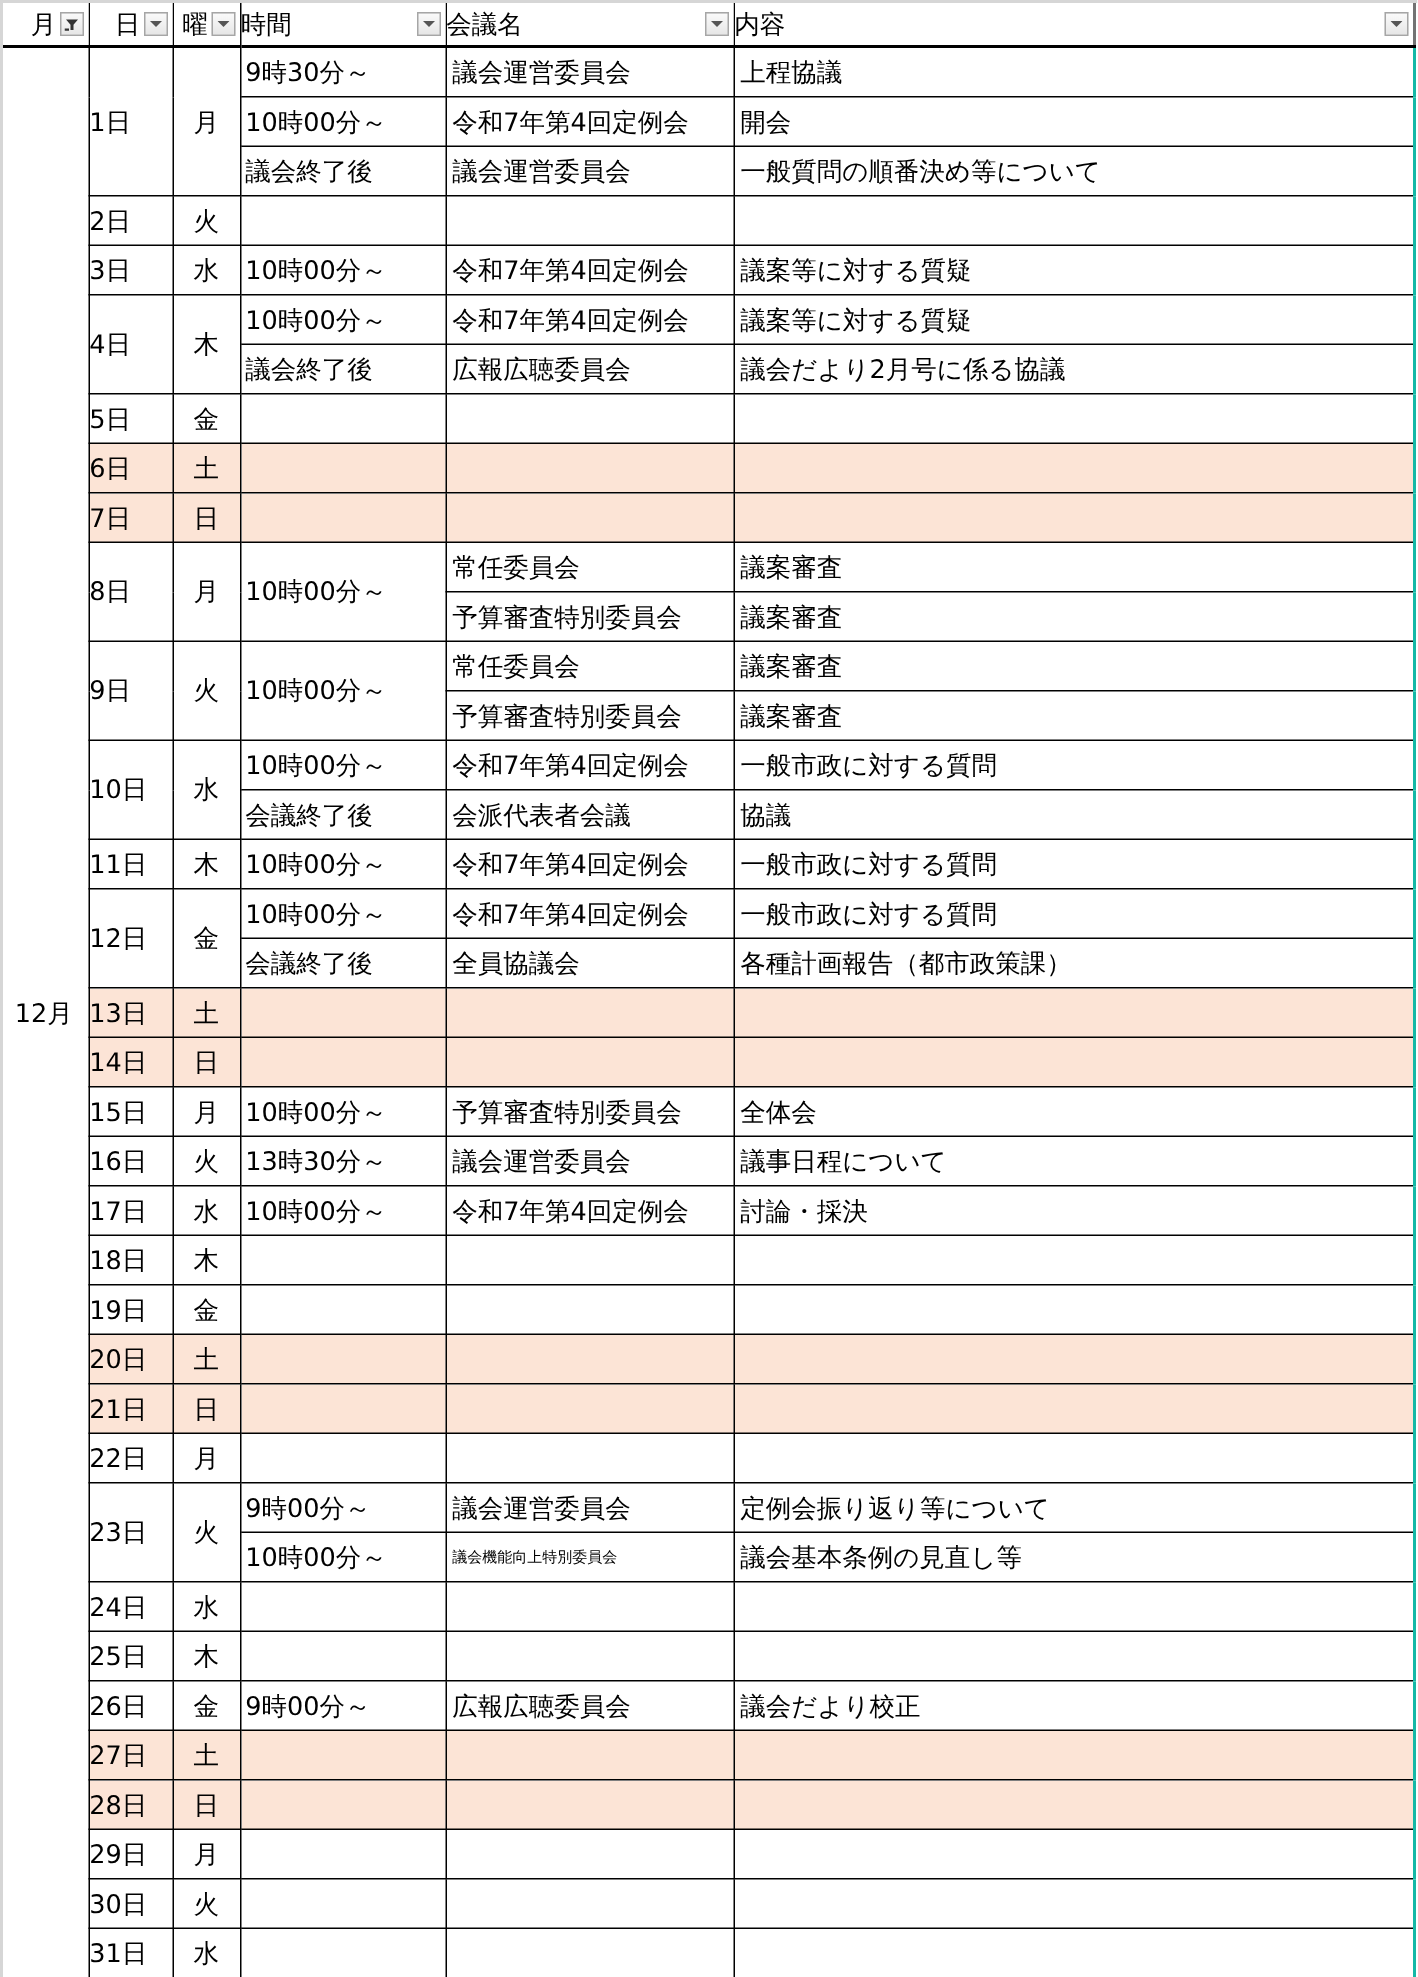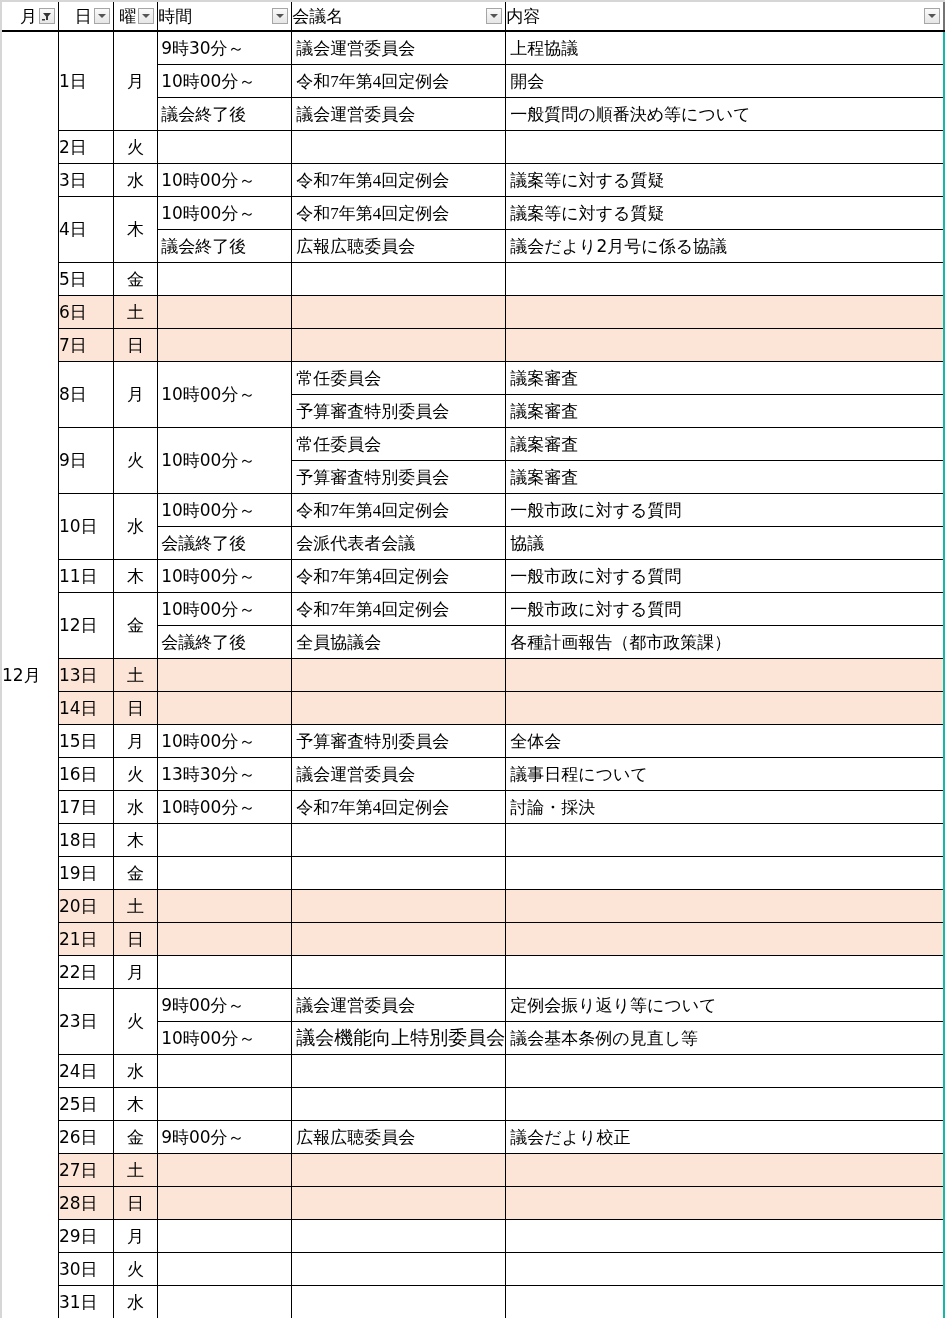--- a/index.html
+++ b/index.html
@@ -13,26 +13,26 @@
   thead th { height:28px; border-top:none; border-left:none; border-right:1px solid #000;
              border-bottom:2px solid #000; background:#fff; position:relative; }
   thead th:first-child { border-left:none; }
   .hdr { display:flex; align-items:center; height:28px; }
   .hdr .lbl { flex:1; text-align:left; }
   .hdr.right .lbl { text-align:right; padding-right:2px; }
   .fbtn { width:16px; height:16px; border:1px solid #a6a6a6; background:linear-gradient(#fafafa,#e6e6e6);
           margin-right:3px; display:flex; align-items:center; justify-content:center; box-sizing:border-box; }
   .fbtn svg { display:block; }
   tbody td { height:32px; }
-  td.month { vertical-align:middle; text-align:left; padding-right:10px; border-left:none; }
+  td.month { vertical-align:middle; text-align:right; padding-right:10px; border-left:none; }
   td.day { text-align:left; }
   td.wd { text-align:center; }
   td.time { padding-left:3px; }
-  td.meet { padding-left:4px;font-family:Liberation Serif, serif; }
-  td.meet.small { font-size:19px;margin-top:12px; }
+  td.meet { padding-left:4px; }
+  td.meet.small { font-size:10px;margin-top:12px; }
   td.cont { padding-left:4px; border-right:2px solid #14b8a6; }
   tr.weekend td.day, tr.weekend td.wd, tr.weekend td.time, tr.weekend td.meet, tr.weekend td.cont { background:#fce4d6; }
   tbody tr:last-child td { border-bottom:2px solid #000; }
 </style>
 </head>
 <body>
 
 <div class="frame"></div>
 
 <table>

